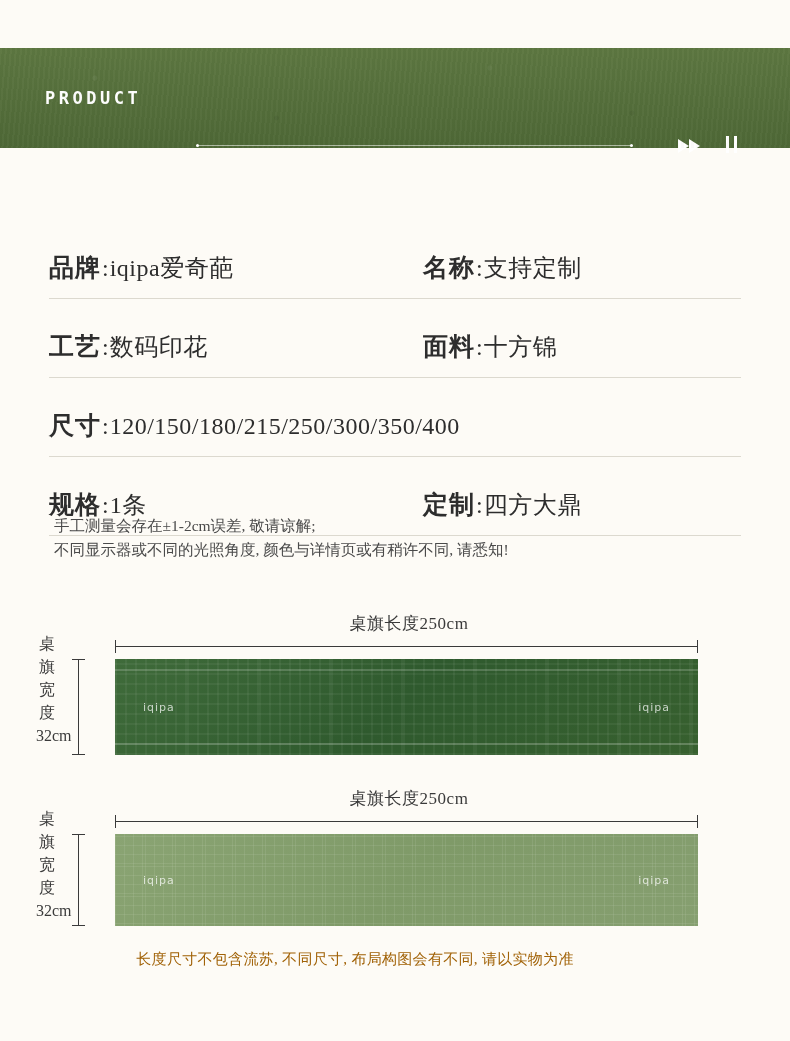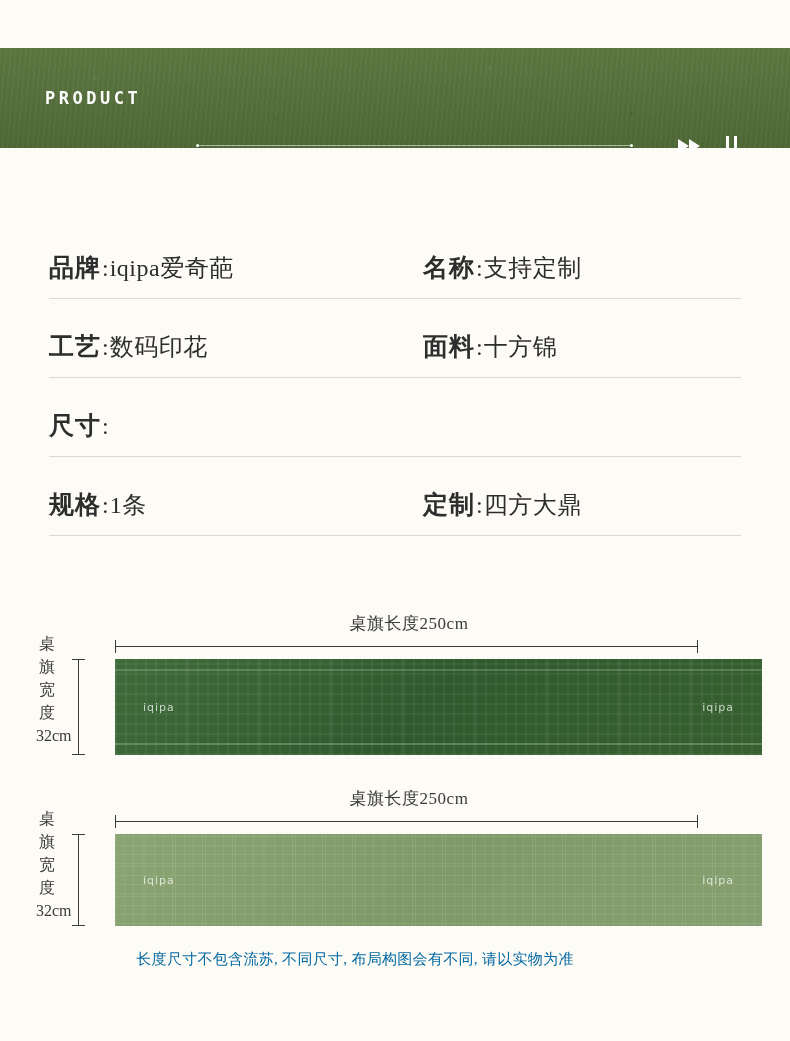--- a/index.html
+++ b/index.html
@@ -230,21 +230,21 @@
     font-size: 16px;
     color: #3a3a3a;
     line-height: 23px;
     text-align: center;
     letter-spacing: 0;
   }
 
   .runner {
     position: absolute;
     left: 115px;
-    width: 647px;
+    width: 583px;
     overflow: hidden;
   }
   .runner.dark {
     top: 47px;
     height: 96px;
     background: linear-gradient(135deg, #3f6b3a 0%, #2f5a2e 48%, #37602f 100%);
   }
   .runner.light {
     top: 47px;
     height: 92px;
@@ -288,21 +288,21 @@
   .runner .brand.l { left: 28px; }
   .runner .brand.r { right: 28px; }
 
   .footnote {
     position: absolute;
     left: 0;
     top: 950px;
     width: 710px;
     text-align: center;
     font-size: 15px;
-    color: #0369a1;
+    color: #a16207;
     letter-spacing: 0.3px;
   }
 </style>
 </head>
 <body>
 
 <div class="page">
 
   <div class="banner">
     <div class="banner-title">PRODUCT</div>
@@ -347,38 +347,43 @@
         <span class="lbl">面料</span>
         <span class="sep">:</span>
         <span class="val">十方锦</span>
       </div>
     </div>
 
     <div class="spec-row full">
       <div class="cell left">
         <span class="lbl">尺寸</span>
         <span class="sep">:</span>
+        <span class="val">120/150/180/215/250/300/350/400</span>
       </div>
     </div>
 
     <div class="spec-row">
       <div class="cell left">
         <span class="lbl">规格</span>
         <span class="sep">:</span>
         <span class="val">1条</span>
       </div>
       <div class="cell right">
         <span class="lbl">定制</span>
         <span class="sep">:</span>
         <span class="val">四方大鼎</span>
       </div>
     </div>
 
   </div>
 
+  <div class="notes">
+    <div>手工测量会存在±1-2cm误差, 敬请谅解;</div>
+    <div>不同显示器或不同的光照角度, 颜色与详情页或有稍许不同, 请悉知!</div>
+  </div>
 
   <div class="diagram one">
     <div class="len-label">
       <span>桌旗长度250cm</span>
     </div>
     <div class="hruler">
       <div class="bar"></div>
         <div class="cap l"></div>
         <div class="cap r"></div>
     </div>

